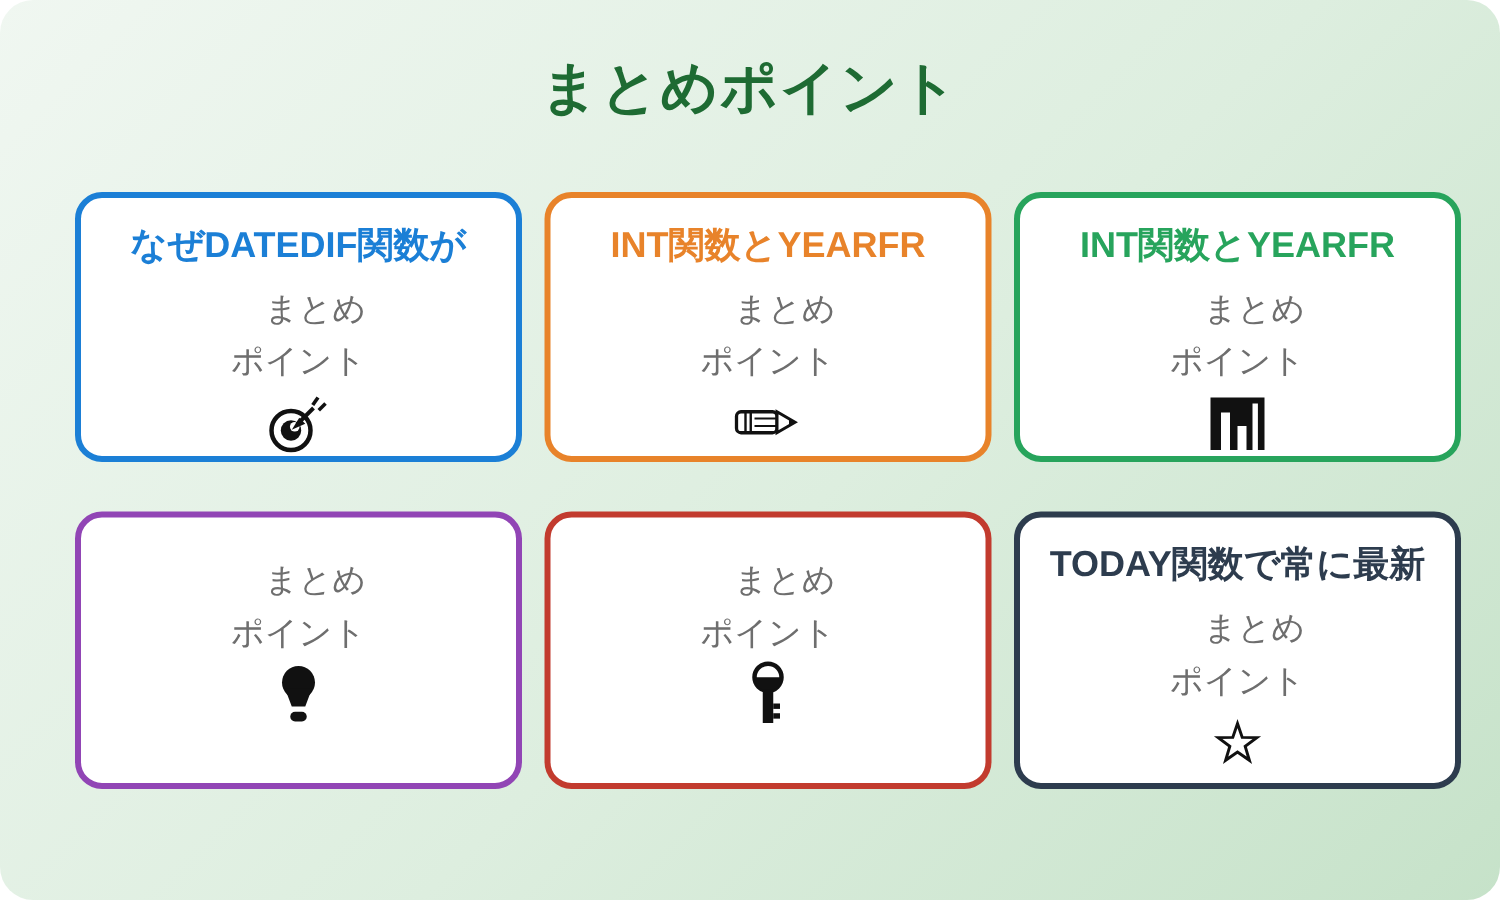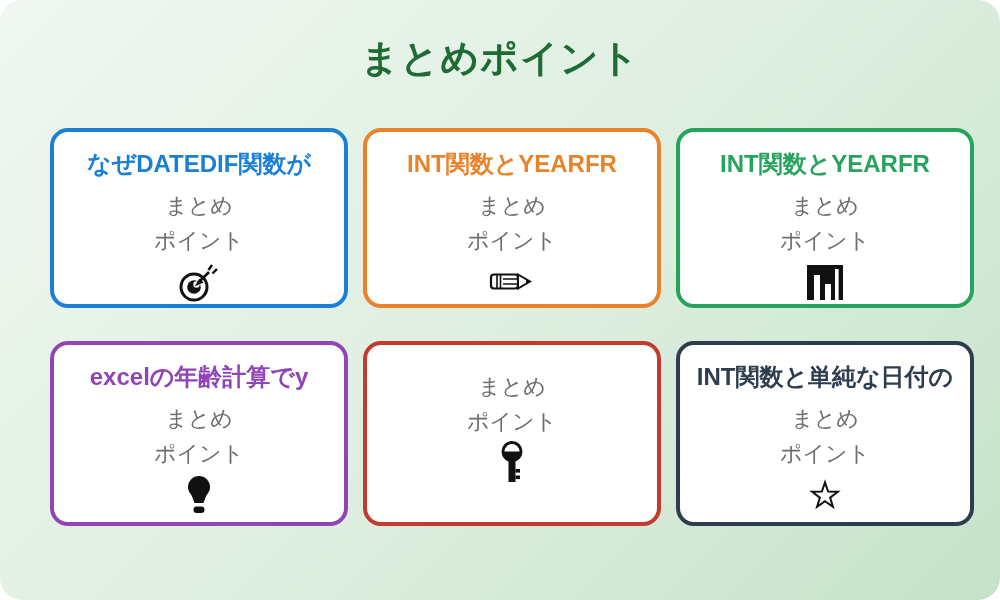--- a/index.html
+++ b/index.html
@@ -54,21 +54,21 @@
   .card-title {
     font-size: 24px;
     font-weight: bold;
     color: var(--accent, #333);
     white-space: nowrap;
     line-height: 32px;
     max-width: 296px;
   }
   .card-sub {
     margin-top: 8px;
-    text-align: center;
+    text-align: right;
     color: #6e6e6e;
     font-size: 22px;
     line-height: 35px;
     font-weight: 400;
   }
   .card-icon {
     margin-top: 2px;
     height: 44px;
     display: flex;
     align-items: center;
@@ -132,21 +132,20 @@
         <svg width="42" height="40" viewBox="0 0 42 40">
           <rect x="3" y="3" width="36" height="35" fill="#111"></rect>
           <rect x="10" y="13" width="6" height="25" fill="#fff"></rect>
           <rect x="21" y="22" width="6" height="16" fill="#fff"></rect>
           <rect x="31" y="7" width="3.6" height="31" fill="#fff"></rect>
         </svg>
       </div>
     </div>
 
     <div class="card" style="--accent: #9145b5;">
-      <div class="card-title">excelの年齢計算でy</div>
       <div class="card-sub">
         <div>まとめ</div>
         <div>ポイント</div>
       </div>
       <div class="card-icon">
         <svg width="38" height="44" viewBox="0 0 38 44">
           <circle cx="19" cy="14" r="11" fill="#111"></circle>
           <path d="M10 18 L28 18 L23.5 30 L14.5 30 Z" fill="#111"></path>
           <rect x="13.5" y="33.5" width="11" height="6.5" rx="3.2" fill="#111"></rect>
         </svg>
@@ -163,21 +162,21 @@
           <circle cx="18" cy="11.5" r="9" fill="#fff" stroke="#111" stroke-width="3"></circle>
           <path d="M9 11.5 A 9 9 0 0 0 27 11.5 Z" fill="#111"></path>
           <rect x="14.5" y="19.5" width="7" height="22.5" fill="#111"></rect>
           <rect x="21.5" y="29" width="4.5" height="3.6" fill="#111"></rect>
           <rect x="21.5" y="35.5" width="4.5" height="3.6" fill="#111"></rect>
         </svg>
       </div>
     </div>
 
     <div class="card" style="--accent: #2d3c4e;">
-      <div class="card-title">INT関数と単純な日付の</div>
+      <div class="card-title">TODAY関数で常に最新</div>
       <div class="card-sub">
         <div>まとめ</div>
         <div>ポイント</div>
       </div>
       <div class="card-icon">
         <svg width="36" height="36" viewBox="0 0 40 40">
           <polygon points="20,6 23.5,16.2 34.3,16.4 25.7,22.9 28.8,33.2 20,27 11.2,33.2 14.3,22.9 5.7,16.4 16.5,16.2" fill="#fff" stroke="#111" stroke-width="2.2" stroke-linejoin="miter"></polygon>
         </svg>
       </div>
     </div>

